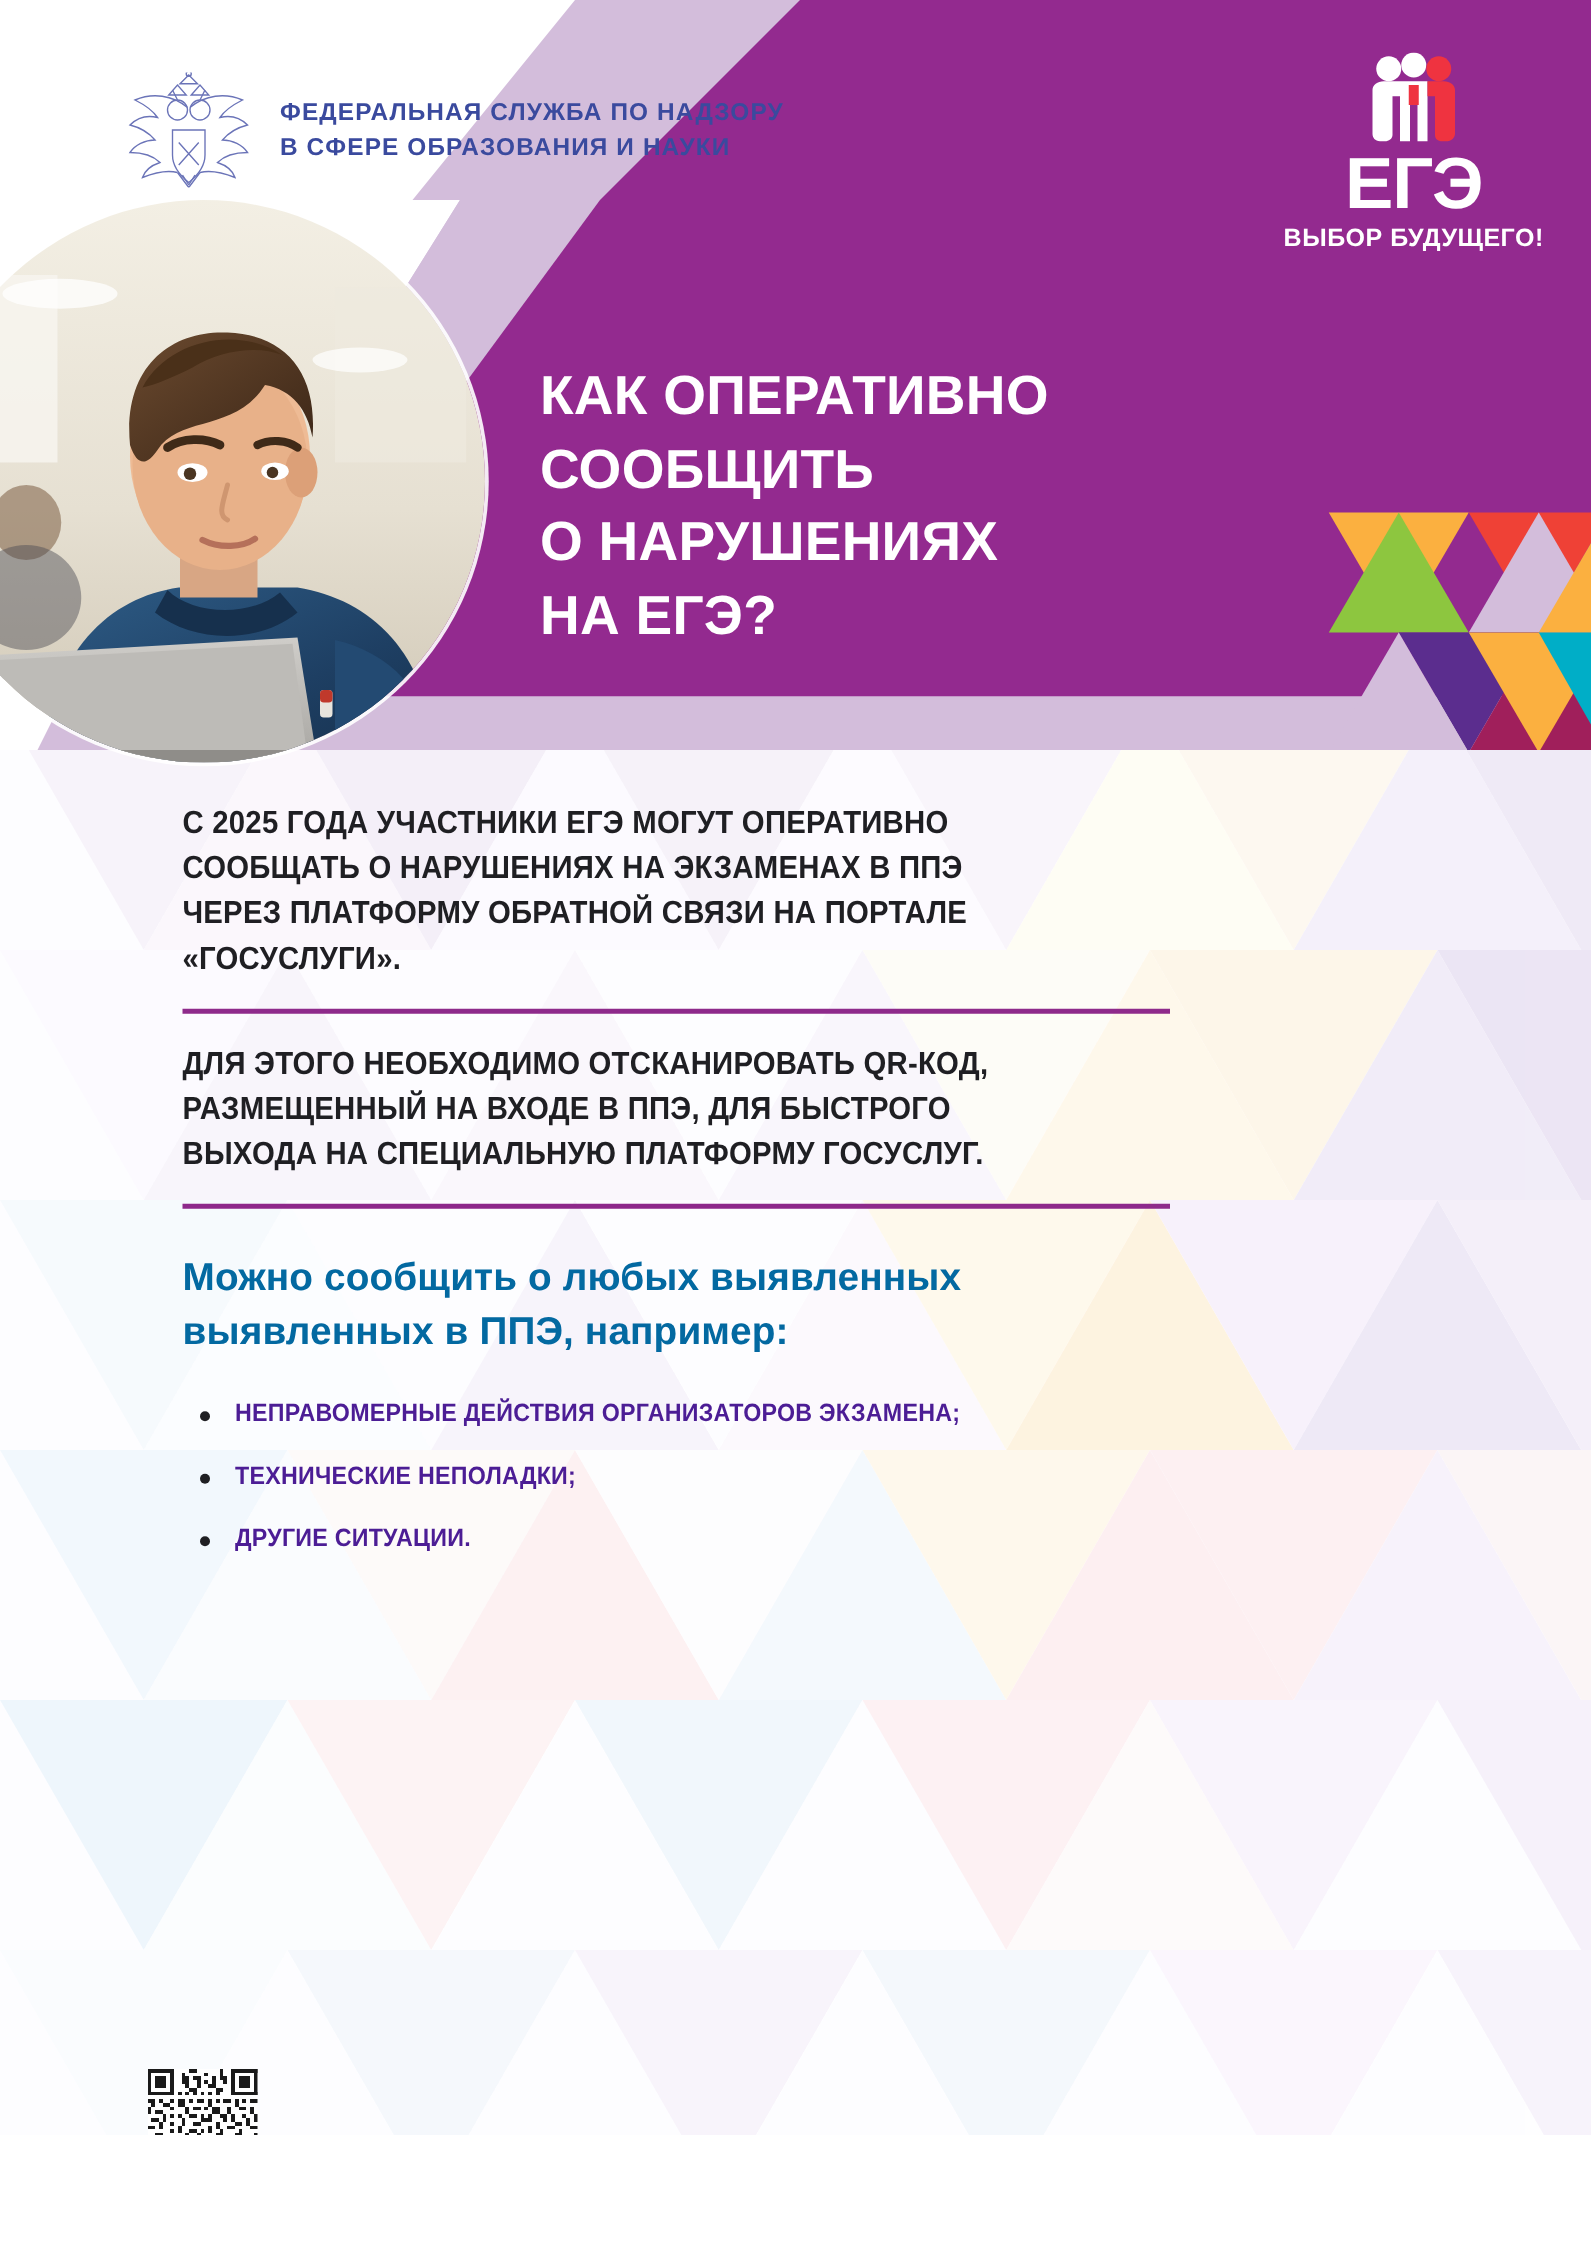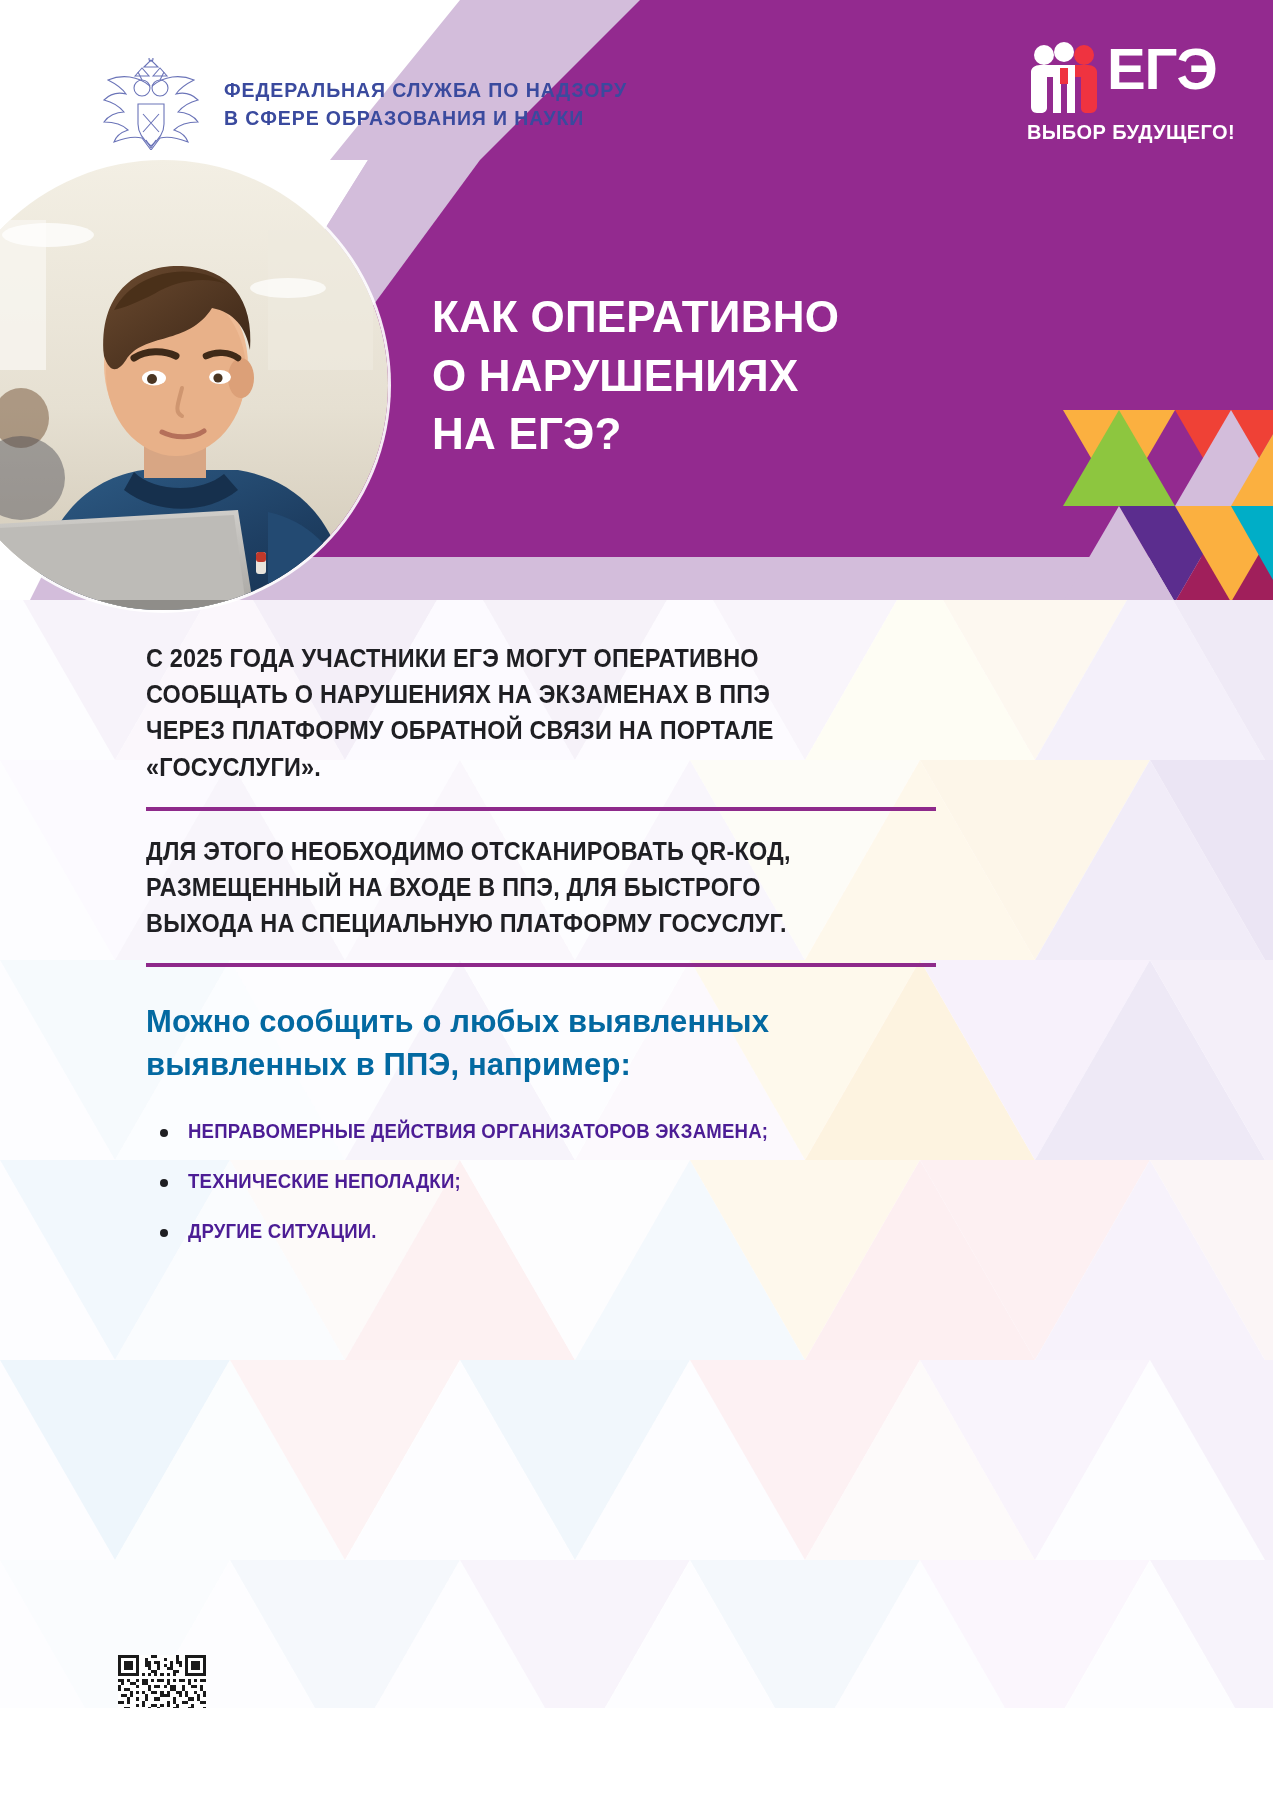--- a/index.html
+++ b/index.html
@@ -35,21 +35,21 @@
   }
   .org-title {
     position:absolute; left:224px; top:76px; z-index:6;
     color:#3a4a9e; font-size:19.5px; font-weight:700;
     letter-spacing:.9px; line-height:1.45;
     font-family:"Liberation Sans", sans-serif;
   }
   .org-title div { white-space:nowrap; }
 
   .ege-logo { position:absolute; right:38px; top:42px; z-index:6; text-align:center; }
-  .ege-row { display:flex; align-items:flex-start; gap:6px; }
+  .ege-row { display:flex; align-items:center; gap:6px;flex-direction:column; }
   .ege-mark { position:relative; width:74px; height:72px; }
   .ege-word {
     color:#ffffff; font-size:58px; font-weight:700; line-height:.92;
     letter-spacing:-1px; font-family:"Liberation Sans", sans-serif;
   }
   .ege-sub {
     margin-top:7px; color:#ffffff; font-size:20px; font-weight:700;
     letter-spacing:.4px; font-family:"Liberation Sans", sans-serif;
   }
 
@@ -345,20 +345,21 @@
       <rect x="318" y="392" width="10" height="10" rx="3" fill="#c0392b"></rect>
 
       <path d="M-10 368 L300 350 L316 450 L-10 450 Z" fill="url(#lapg)"></path>
       <path d="M-10 372 L296 355 L308 446 L-10 446 Z" fill="#bdbbb7"></path>
       <rect x="-10" y="440" width="340" height="14" fill="#8f8d89"></rect>
     </svg>
   </div>
 
   <div class="main-title">
     <div>КАК ОПЕРАТИВНО</div>
+    <div>СООБЩИТЬ</div>
     <div>О НАРУШЕНИЯХ</div>
     <div>НА ЕГЭ?</div>
   </div>
 
   <div class="content">
 
     <div class="para">
       <div>С 2025 ГОДА УЧАСТНИКИ ЕГЭ МОГУТ ОПЕРАТИВНО</div>
       <div>СООБЩАТЬ О НАРУШЕНИЯХ НА ЭКЗАМЕНАХ В ППЭ</div>
       <div>ЧЕРЕЗ ПЛАТФОРМУ ОБРАТНОЙ СВЯЗИ НА ПОРТАЛЕ</div>

